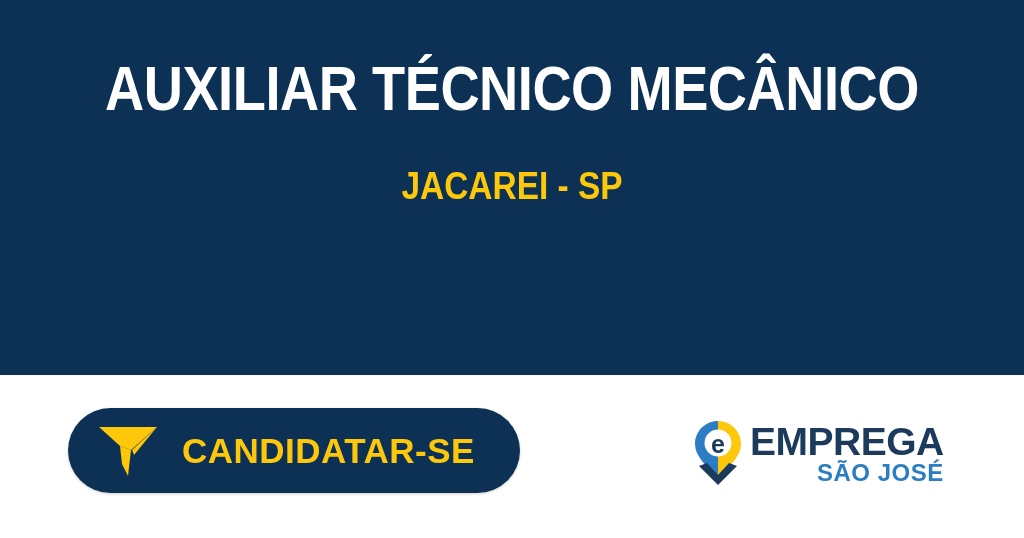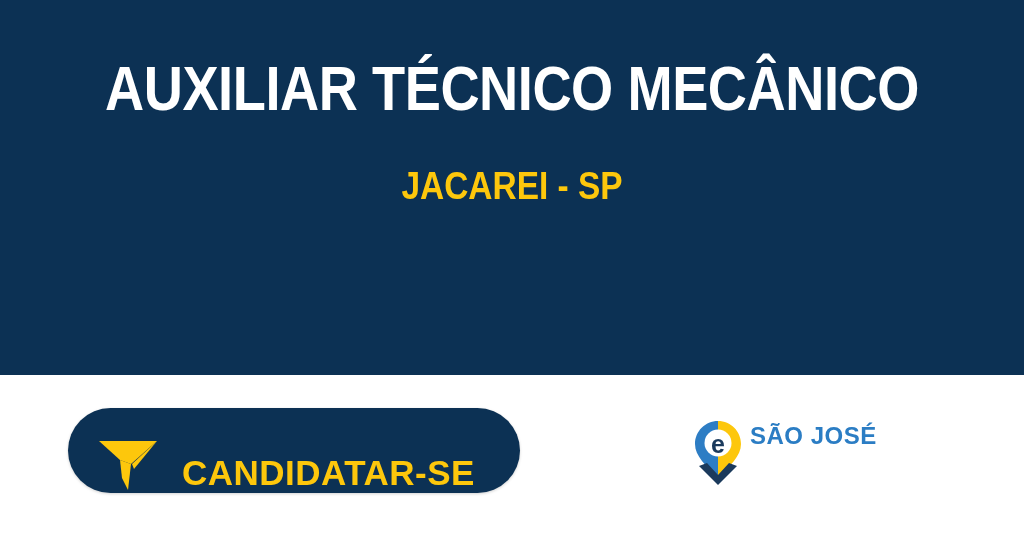--- a/index.html
+++ b/index.html
@@ -73,21 +73,21 @@
   
   .apply-btn {
     position:absolute;
     left:68px; top:408px;
     width:452px;
     height:85px;
     background:#0c3154;
     border:none;
     border-radius:43px;
     display:flex;
-    align-items:flex-end;
+    align-items:center;
     padding-left:30px;
     cursor:pointer;
     box-shadow:0 1px 3px rgba(0,0,0,0.18);
   }
 
   .apply-icon {
     width:62px;
     height:56px;
     flex:0 0 auto;
     display:block;
@@ -190,17 +190,18 @@
         </g>
 
         <circle cx="24" cy="23" r="13.5" fill="#ffffff"></circle>
 
         <text x="24" y="32.5" text-anchor="middle" font-family="Liberation Sans, sans-serif" font-size="25" font-weight="bold" fill="#1b3a5c">e</text>
 
         <path d="M5 46 L13 43 L24 55 L35 43 L43 46 L24 65 Z" fill="#1b3a5c"></path>
       </svg>
     </span>
     <span class="brand-text">
+      <span class="brand-name">EMPREGA</span>
       <span class="brand-city">SÃO JOSÉ</span>
     </span>
   </div>
 
 </div>
 
 </body></html>

